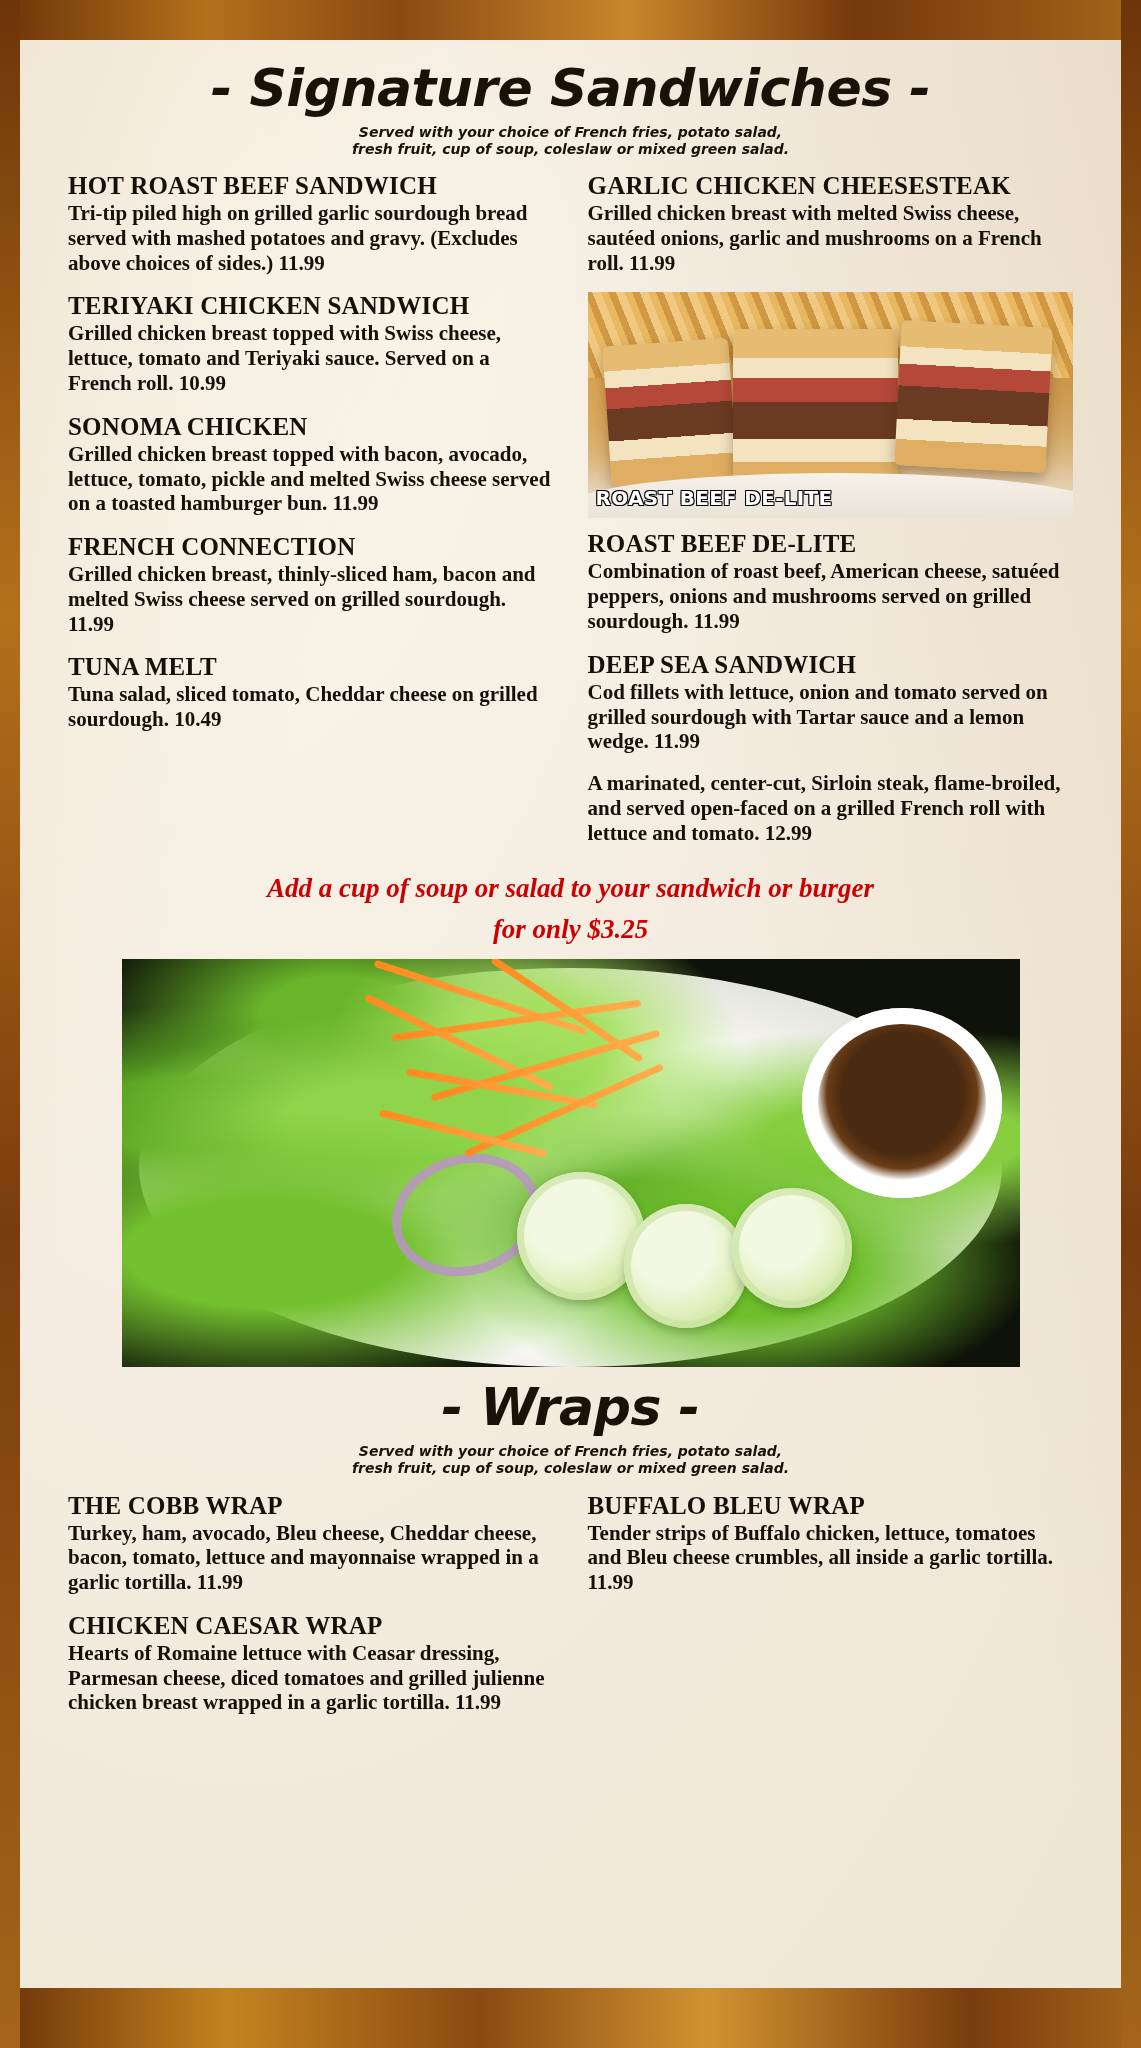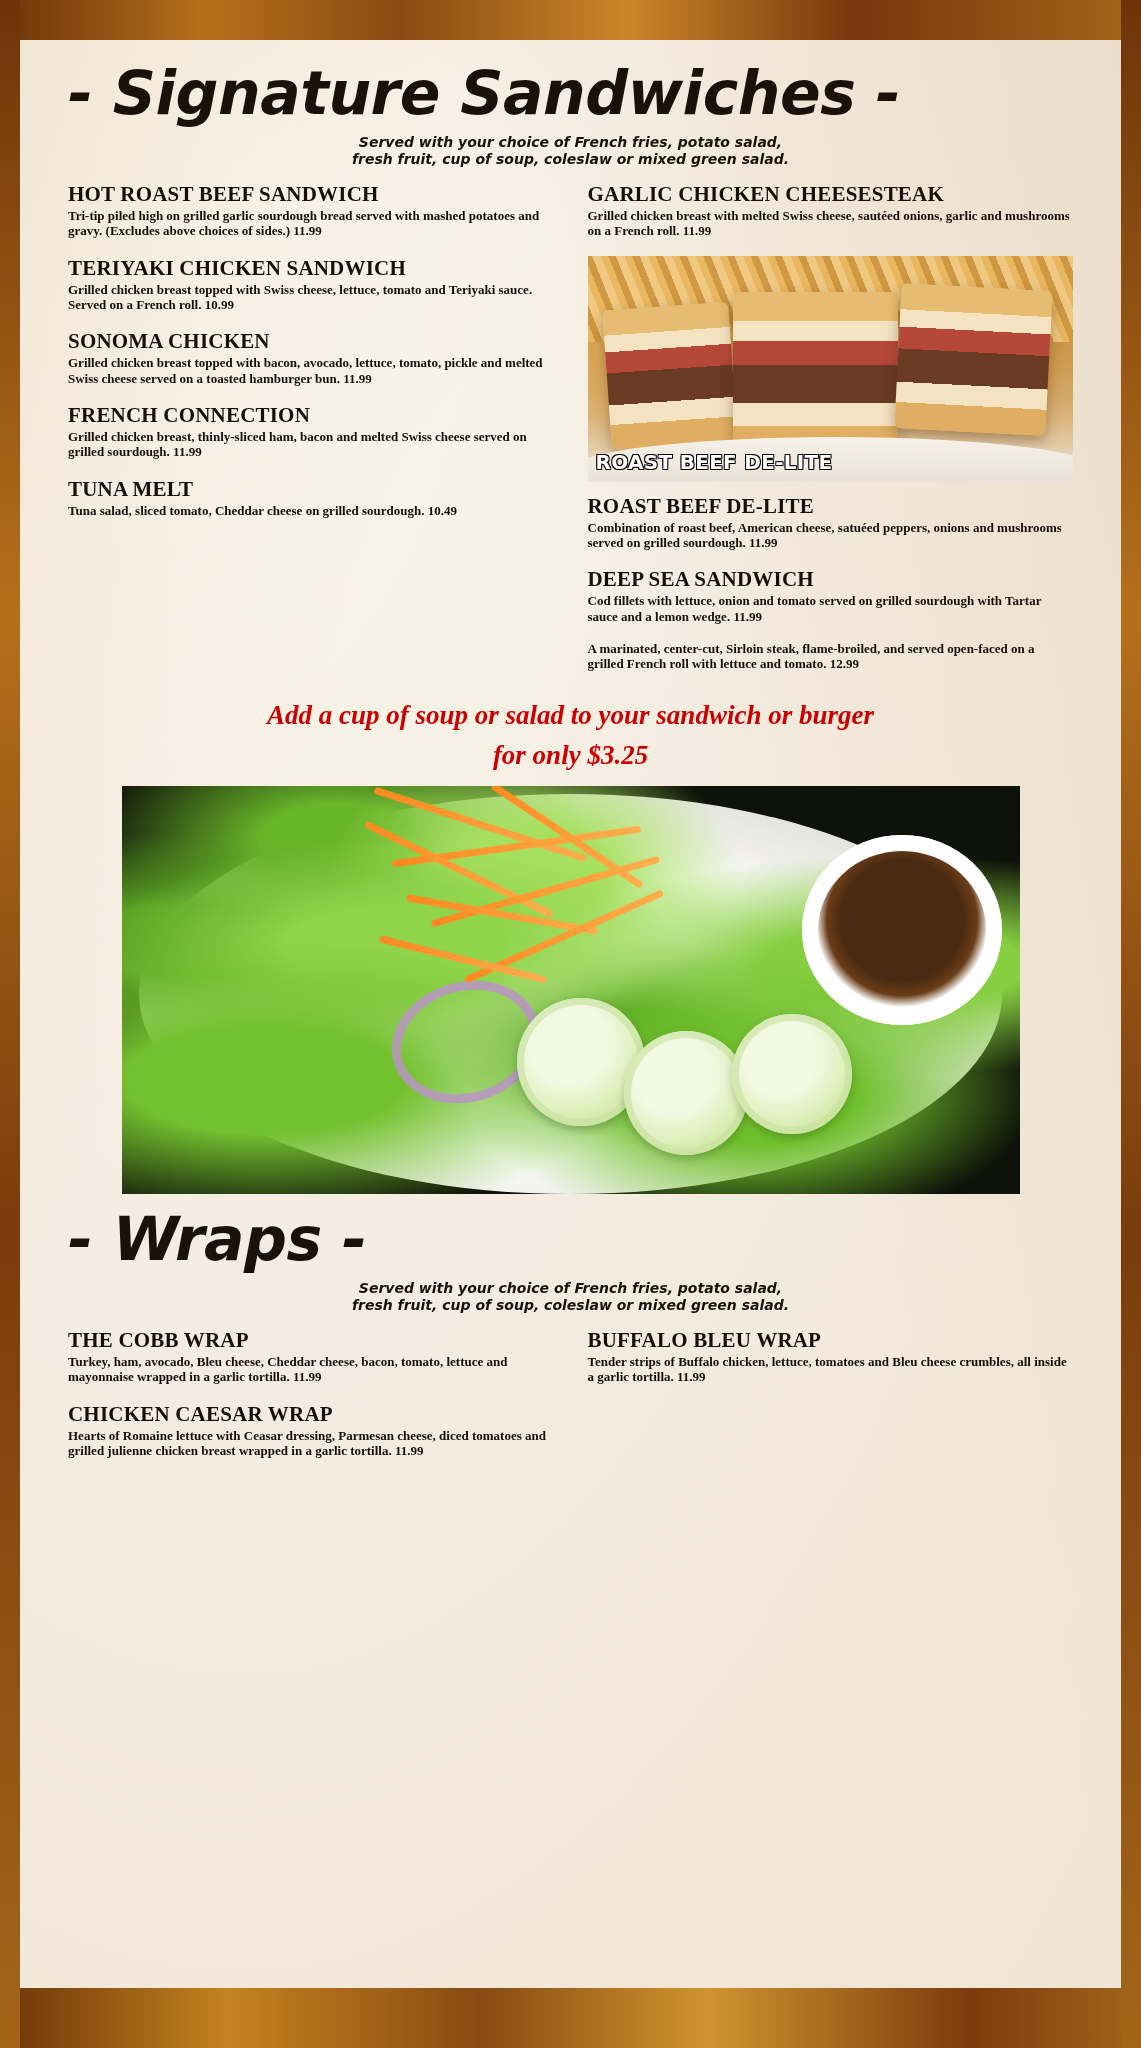--- a/index.html
+++ b/index.html
@@ -52,22 +52,22 @@
     pointer-events:none;
   }
 
   .content { position: relative; padding: 0 48px; }
 
   
   h1.section-title {
     font-family: "DejaVu Sans", sans-serif;
     font-style: italic;
     font-weight: bold;
-    font-size: 60px;
-    text-align: left;
+    font-size: 52px;
+    text-align: center;
     margin: 18px 0 6px 0;
     letter-spacing: -0.5px;
     color: #1a1208;
   }
   .section-sub {
     font-family: "DejaVu Sans", sans-serif;
     font-style: italic;
     font-weight: bold;
     font-size: 14px;
     line-height: 1.22;
@@ -78,29 +78,29 @@
   }
 
   
   .cols { display: flex; gap: 34px; align-items: flex-start; }
   .col { width: 50%; }
 
   .item { margin-bottom: 17px; }
   .item-name {
     font-family: "Liberation Serif", serif;
     font-weight: bold;
-    font-size: 21px;
+    font-size: 25px;
     letter-spacing: .2px;
     color: #16100a;
     margin-bottom: 1px;
   }
   .item-desc {
     font-family: "Liberation Serif", serif;
     font-weight: bold;
-    font-size: 13px;
+    font-size: 21px;
     line-height: 1.18;
     color: #16100a;
   }
 
   
   .photo-rb {
     position: relative;
     width: 100%;
     height: 226px;
     margin: 6px 0 12px 0;

